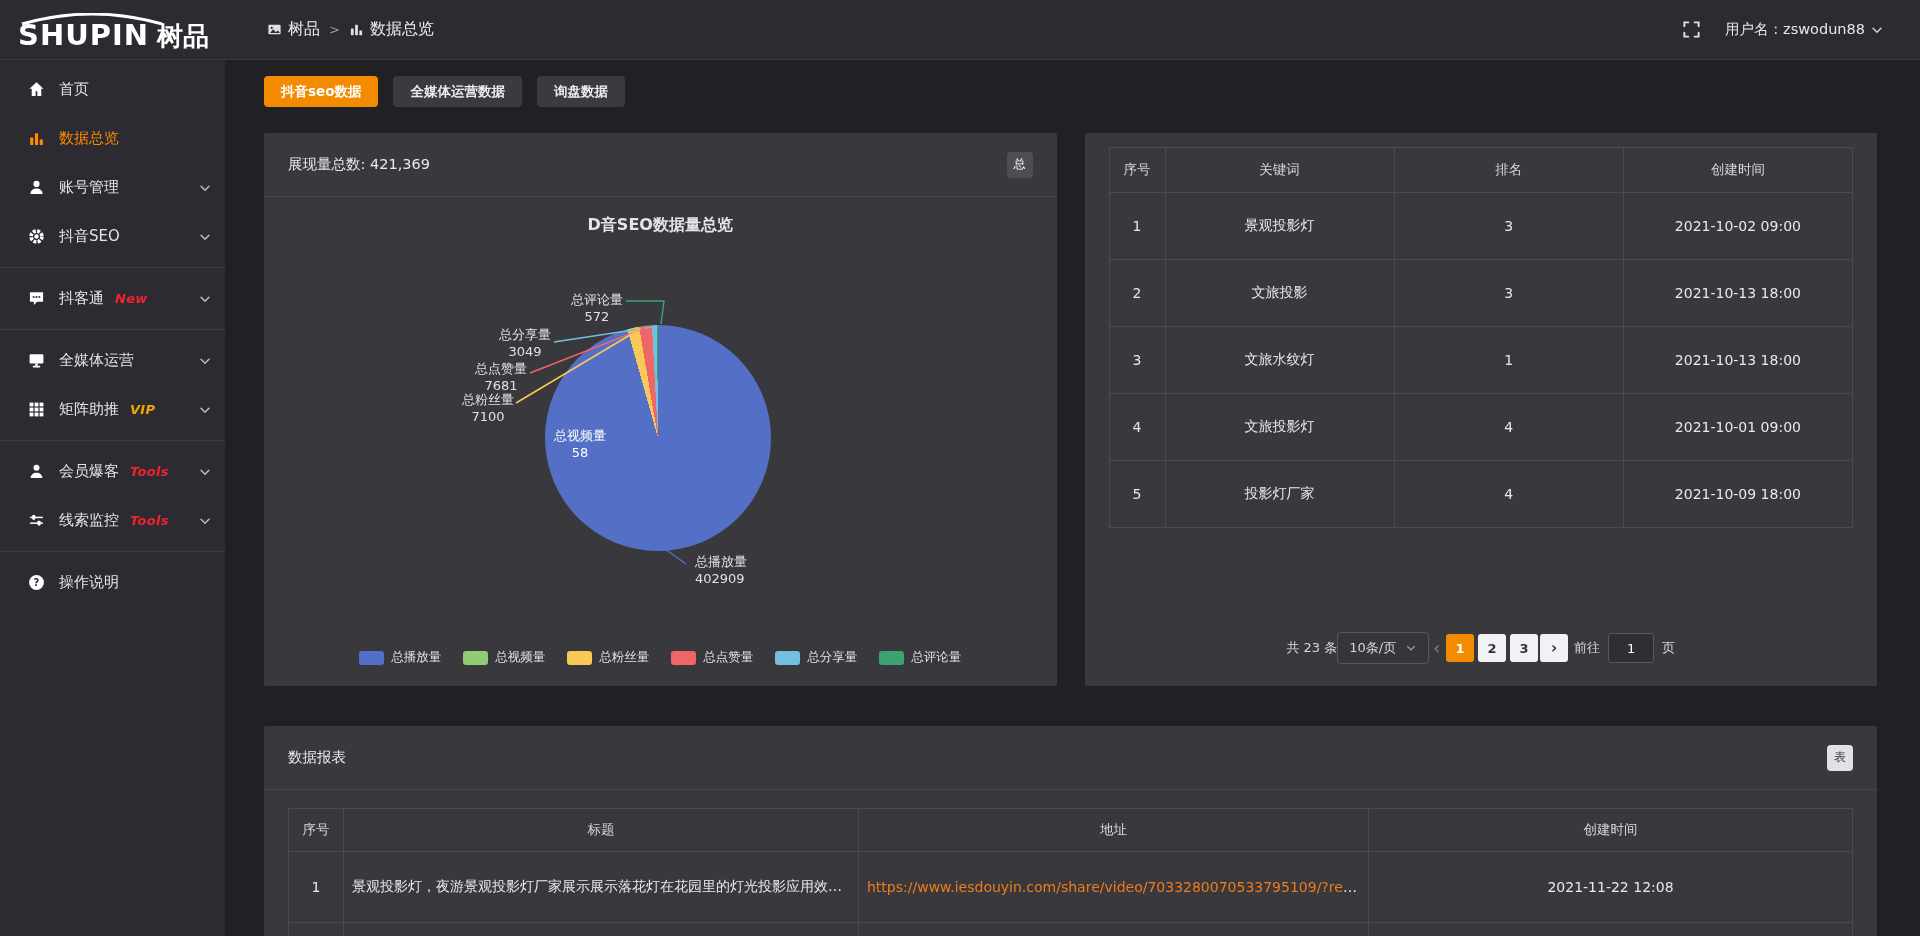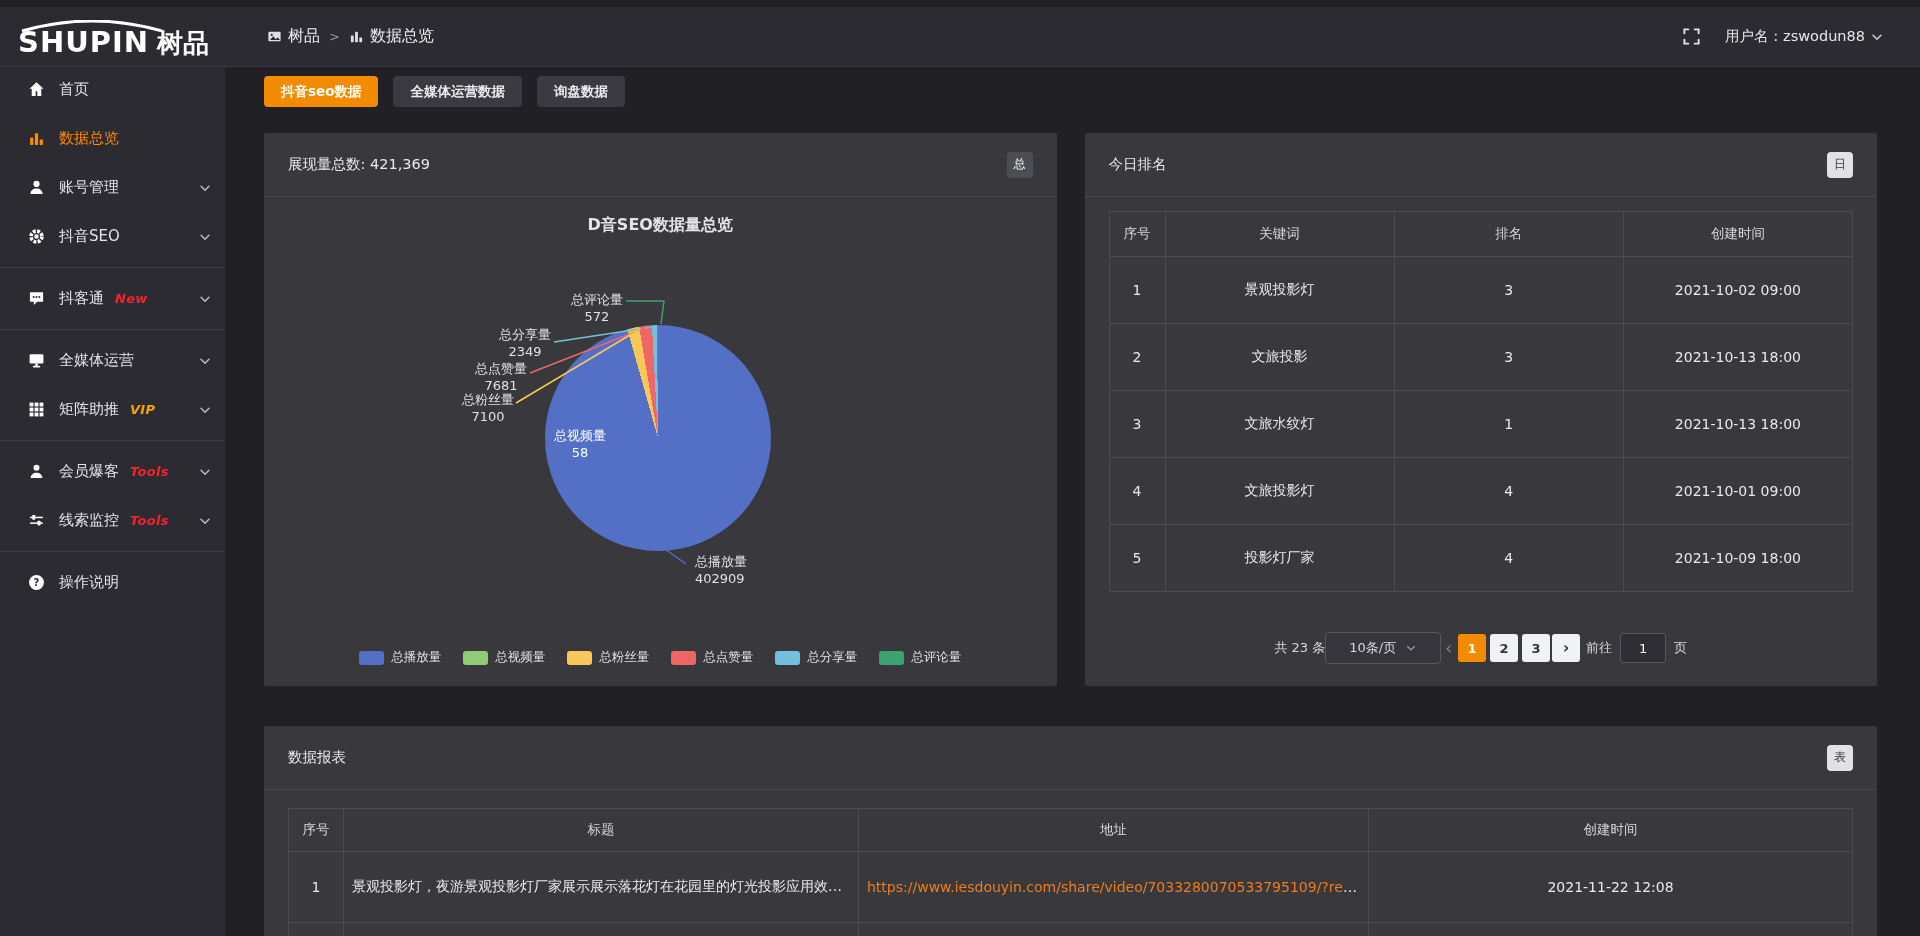--- a/index.html
+++ b/index.html
@@ -3,21 +3,21 @@
 <meta charset="utf-8">
 <style>
   html,body{margin:0;padding:0}
   body{
     width:1920px;height:936px;overflow:hidden;position:relative;
     background:#202025;color:#e6e6ea;
     font-family:"DejaVu Sans","Liberation Sans",sans-serif;font-size:14px;
   }
   svg{display:block}
   
-  .header{position:absolute;top:7px;left:0;width:1920px;height:60px;background:#2b2b31;
+  .header{position:absolute;top:0;left:0;width:1920px;height:60px;background:#2b2b31;
     display:flex;align-items:center;z-index:5;border-bottom:1px solid #3a3a40;box-sizing:border-box}
   .logo{position:relative;width:267px;padding-left:18px;box-sizing:border-box;
     display:flex;align-items:flex-end;gap:8px;color:#fff}
   .logo-arc{position:absolute;left:18px;top:4px}
   .logo-en{font-size:29px;font-weight:800;letter-spacing:1px;line-height:1;padding-top:12px}
   .logo-cn{font-size:26px;font-weight:800;line-height:1.05}
   .breadcrumb{display:flex;align-items:center;gap:9px;font-size:16px;color:#ececf0}
   .crumb{display:flex;align-items:center;gap:6px;cursor:pointer}
   .bc-icon{width:15px;height:15px;color:#e0e0e4}
   .bc-sep{color:#9a9aa0;font-size:13px}
@@ -74,21 +74,21 @@
   .rank-table th{height:42px}
   .rank-table td{height:64px}
   .report-table th{height:40px}
   .report-table td{height:70px;padding:0 8px}
   .report-table td.link-cell span{color:#ef7c1b;cursor:pointer}
   .report-table tr.stub-row td{height:26px}
   
   .pagination{position:absolute;left:0;right:0;bottom:0;height:76px;display:flex;align-items:center;
     justify-content:center;font-size:13px;color:#d8d8dc}
   .page-size{display:flex;align-items:center;gap:9px;background:#35353b;border:1px solid #56565d;
-    border-radius:4px;height:30px;padding:0 23px;cursor:pointer}
+    border-radius:4px;height:30px;padding:0 11px;cursor:pointer}
   .page-size .chev{width:12px;height:12px;color:#9a9aa0}
   .pg-prev{color:#85858c;font-size:17px;padding:0 4px;cursor:default}
   .pg-num,.pg-next{min-width:28px;height:28px;border-radius:3px;background:#f0f2f5;color:#33343a;
     display:flex;align-items:center;justify-content:center;font-weight:600;cursor:pointer}
   .pg-num{margin:0 2px}
   .pg-num.active{background:#f28b00;color:#fff}
   .pg-next{font-size:15px}
   .goto{display:flex;align-items:center;gap:8px;margin-left:6px}
   .goto-input{width:44px;height:28px;border:1px solid #56565d;background:#2e2e34;border-radius:3px;
     display:flex;align-items:center;justify-content:center;color:#fff}
@@ -325,21 +325,21 @@
             <polyline points="266,176 381,131" stroke="#ee6666"></polyline>
             <polyline points="252,206 376,132" stroke="#fac858"></polyline>
             <polyline points="401,352 422,367" stroke="#5470c6"></polyline>
           </svg>
           <div class="pie-label pl-comments">
             <span>总评论量</span>
             <span class="val">572</span>
           </div>
           <div class="pie-label pl-share">
             <span>总分享量</span>
-            <span class="val">2349</span>
+            <span class="val">3049</span>
           </div>
           <div class="pie-label pl-like">
             <span>总点赞量</span>
             <span class="val">7681</span>
           </div>
           <div class="pie-label pl-fans">
             <span>总粉丝量</span>
             <span class="val">7100</span>
           </div>
           <div class="pie-label pl-videos">
@@ -373,24 +373,20 @@
               </span>
               <span class="legend-item">
                 <span class="legend-swatch" style="background: rgb(59, 162, 114);"></span>
                 <span>总评论量</span>
               </span>
             </div>
         </div>
       </section>
 
       <section class="panel">
-        <div class="panel-header">
-          <span>今日排名</span>
-          <span class="badge light">日</span>
-        </div>
         <div class="panel-body">
           <table class="rank-table" id="ranking-table">
               <colgroup>
                 <col style="width: 56px;">
                 <col>
                 <col>
                 <col>
               </colgroup>
               <thead>
                 <tr>

